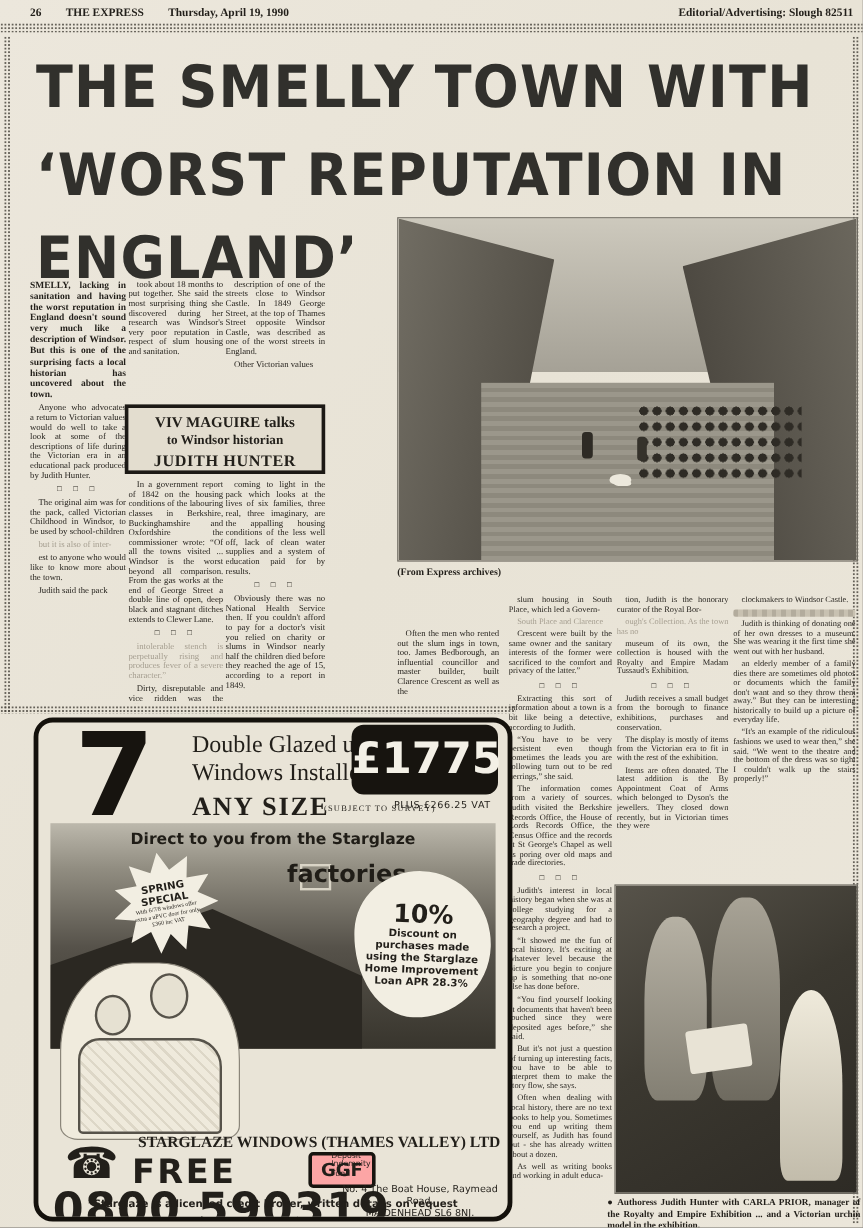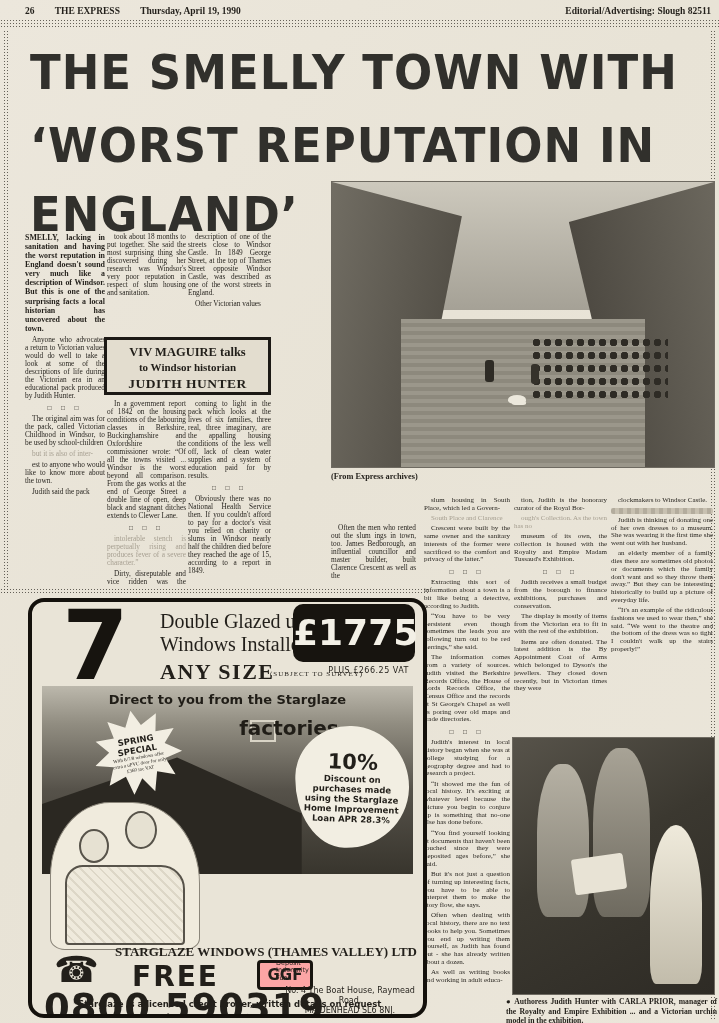--- a/index.html
+++ b/index.html
@@ -30,21 +30,21 @@
   .ad-line{font-size:20px;white-space:nowrap;}
   .ad-anysize{font-size:22px;letter-spacing:1.5px;font-weight:bold;white-space:nowrap;}
   .ad-subject{font-size:7px;letter-spacing:1px;}
   .pricebox{background:#17140f;color:#f3f0e6;border-radius:10px;font-family:"DejaVu Sans",sans-serif;
             font-weight:bold;font-size:36px;text-align:center;line-height:58px;}
   .plusvat{font-size:8px;letter-spacing:.5px;}
   .adphoto{background:linear-gradient(#bcb8ac 0%,#918d81 20%,#56524a 55%,#38352d 100%);overflow:hidden;}
   .burst{clip-path:polygon(50% 0%,59% 18%,78% 8%,74% 28%,95% 28%,82% 43%,100% 55%,80% 60%,88% 80%,68% 73%,62% 95%,50% 78%,38% 95%,32% 73%,12% 80%,20% 60%,0% 55%,18% 43%,5% 28%,26% 28%,22% 8%,41% 18%);
          background:#f2eee2;display:flex;align-items:center;justify-content:center;text-align:center;}
   .blob{background:#f2eee2;border-radius:48% 52% 55% 45% / 42% 50% 50% 58%;display:flex;align-items:center;justify-content:center;text-align:center;}
-  .free{font-family:"DejaVu Sans",sans-serif;font-weight:bold;font-size:28px;letter-spacing:2px;margin-left:22px;}
+  .free{font-family:"DejaVu Sans",sans-serif;font-weight:bold;font-size:28px;letter-spacing:2px;}
   .bignum{font-family:"DejaVu Sans",sans-serif;font-weight:bold;font-size:37px;letter-spacing:1px;white-space:nowrap;}
   .ggfbox{border:3px solid #17140f;border-radius:4px;font-family:"DejaVu Sans",sans-serif;font-weight:bold;
           font-size:15px;text-align:center;line-height:24px;background:#fca5a5;margin-left:43px;}
   .tiny{font-size:6.5px;line-height:1.15;font-family:"DejaVu Sans",sans-serif;}
   .smudge{height:6px;background:repeating-linear-gradient(90deg,#b3ac9d 0 4px,#c8c1b1 4px 8px);margin:3px 0;border-radius:2px;}
 </style>
 </head>
 <body>
 
 <div class="page">

